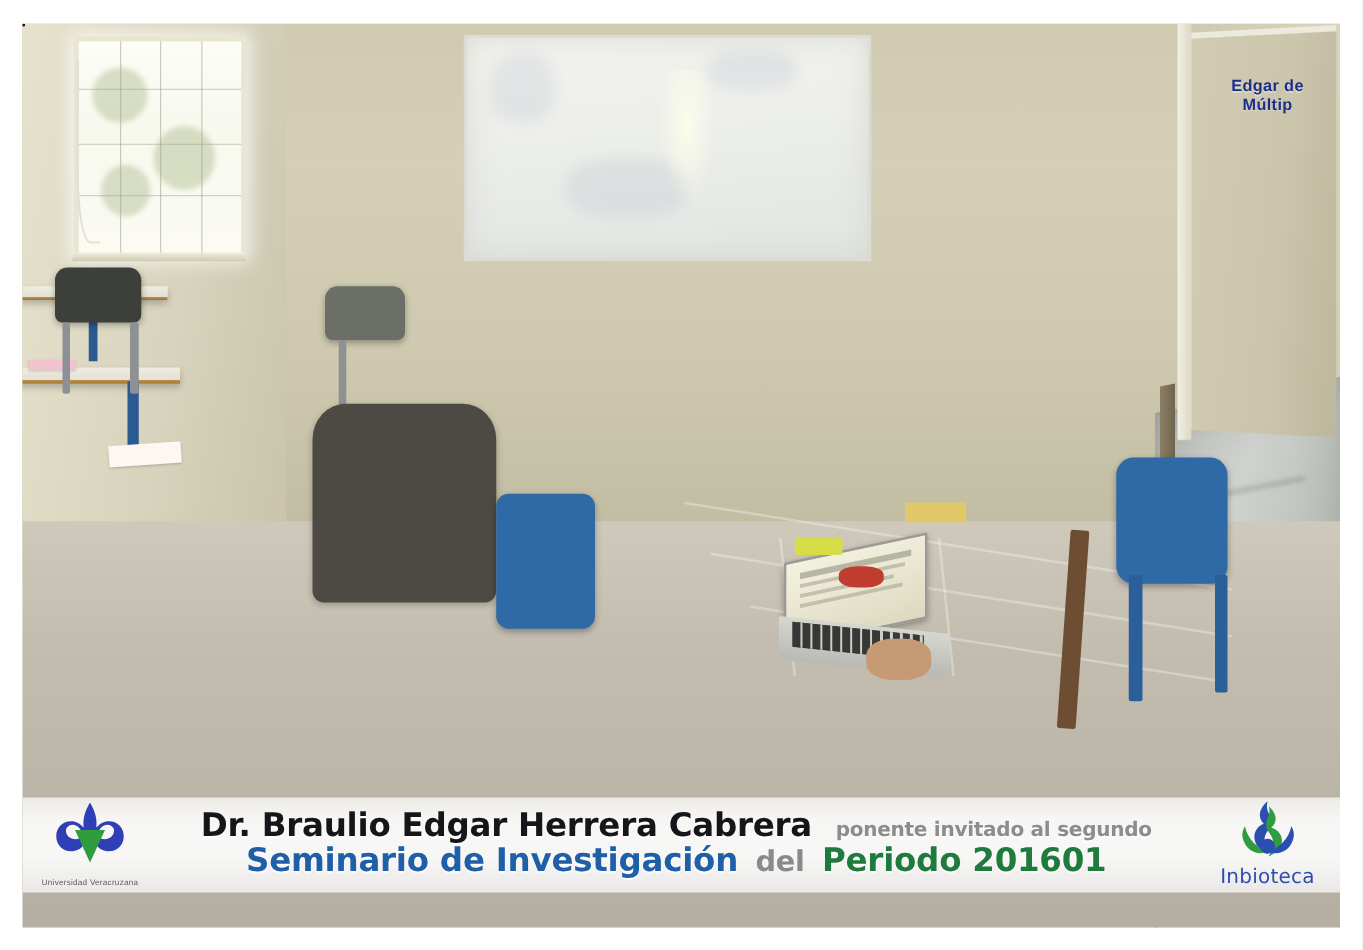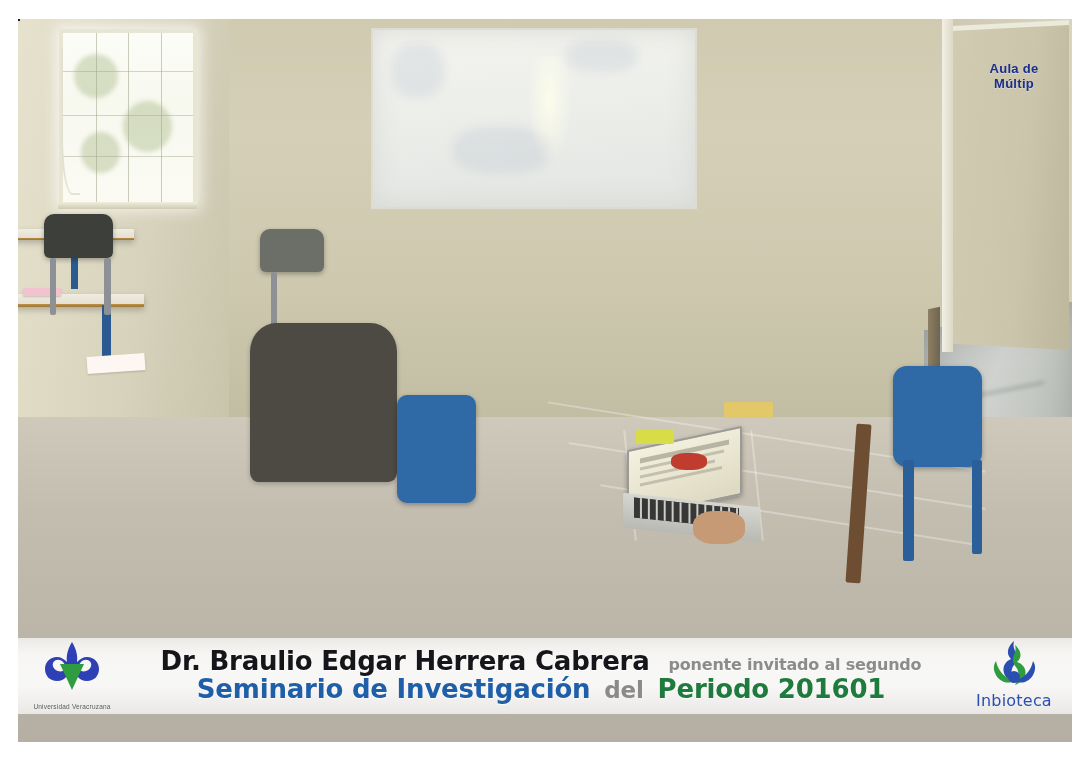--- a/index.html
+++ b/index.html
@@ -425,21 +425,21 @@
         <div class="streak" style="left:6%;top:18%;width:70%"></div>
         <div class="streak" style="left:12%;top:35%;width:62%"></div>
         <div class="streak" style="left:4%;top:56%;width:80%"></div>
         <div class="streak" style="left:16%;top:74%;width:56%"></div>
       </div>
       <div class="right-board-frame"></div>
 
       <div class="door"></div>
       <div class="door-jamb"></div>
       <div class="door-sign">
-        <div>Aula de</div>
+        <div>Edgar de</div>
         <div>Múltip</div>
       </div>
 
       <div class="floor">
         <div class="tile-line" style="left:50%;top:6%;width:42%;height:2px;transform:rotate(9deg)"></div>
         <div class="tile-line" style="left:52%;top:18%;width:40%;height:2px;transform:rotate(9deg)"></div>
         <div class="tile-line" style="left:55%;top:30%;width:36%;height:2px;transform:rotate(9deg)"></div>
         <div class="tile-line" style="left:58%;top:4%;width:2px;height:34%;transform:rotate(-6deg)"></div>
         <div class="tile-line" style="left:70%;top:4%;width:2px;height:34%;transform:rotate(-6deg)"></div>
       </div>

